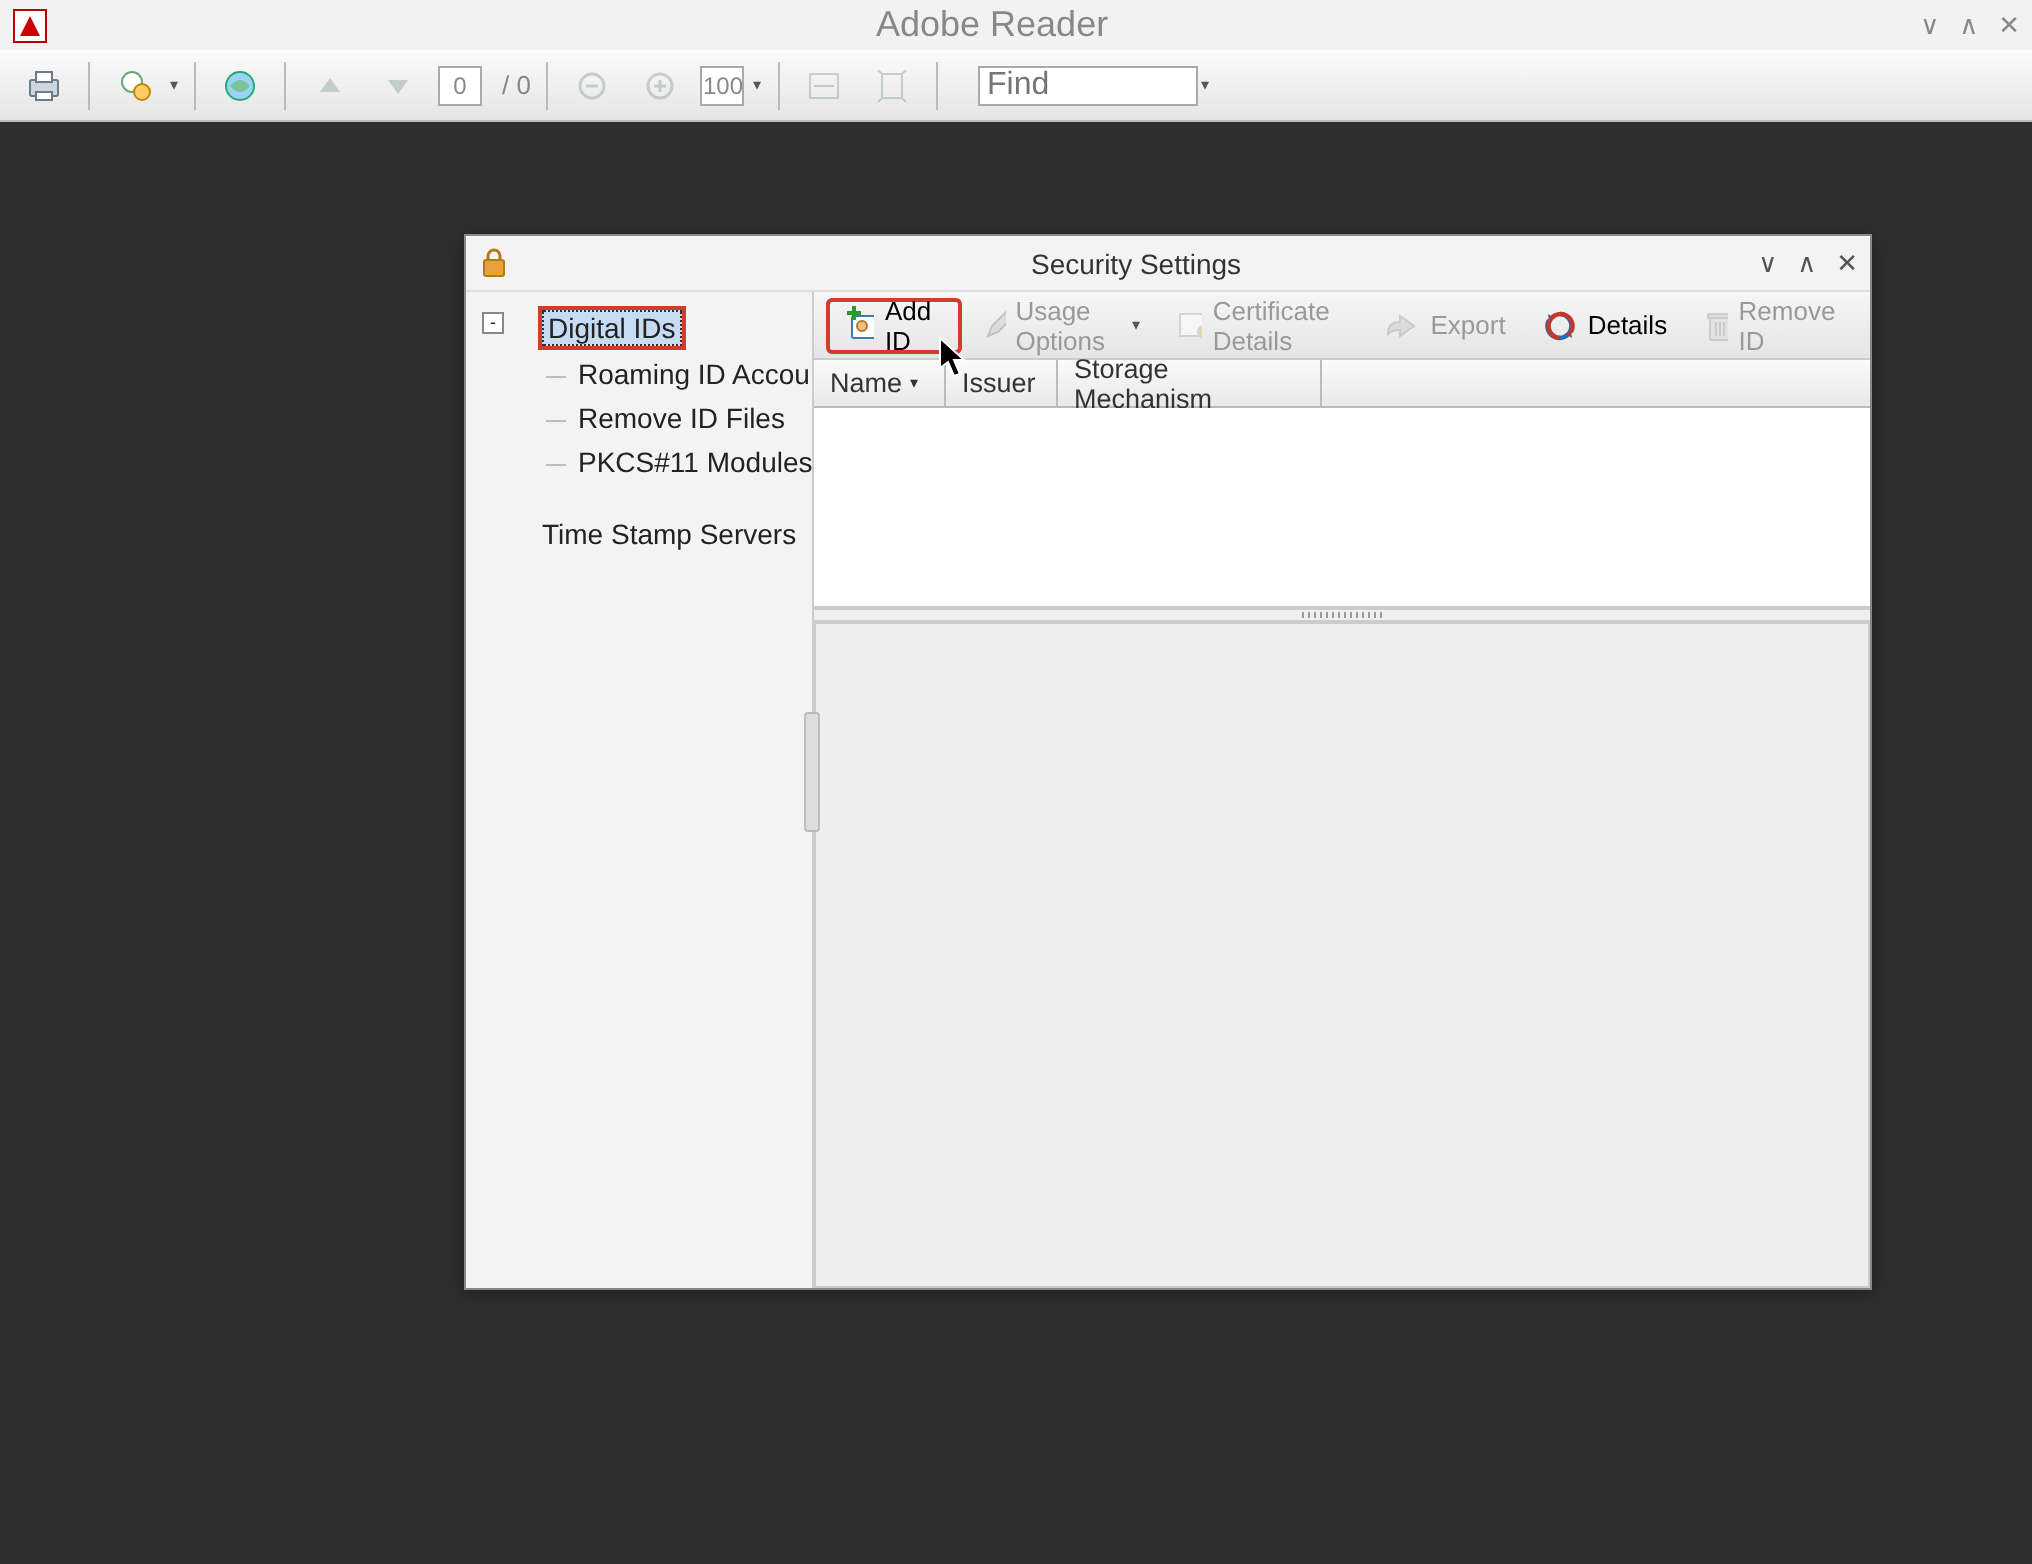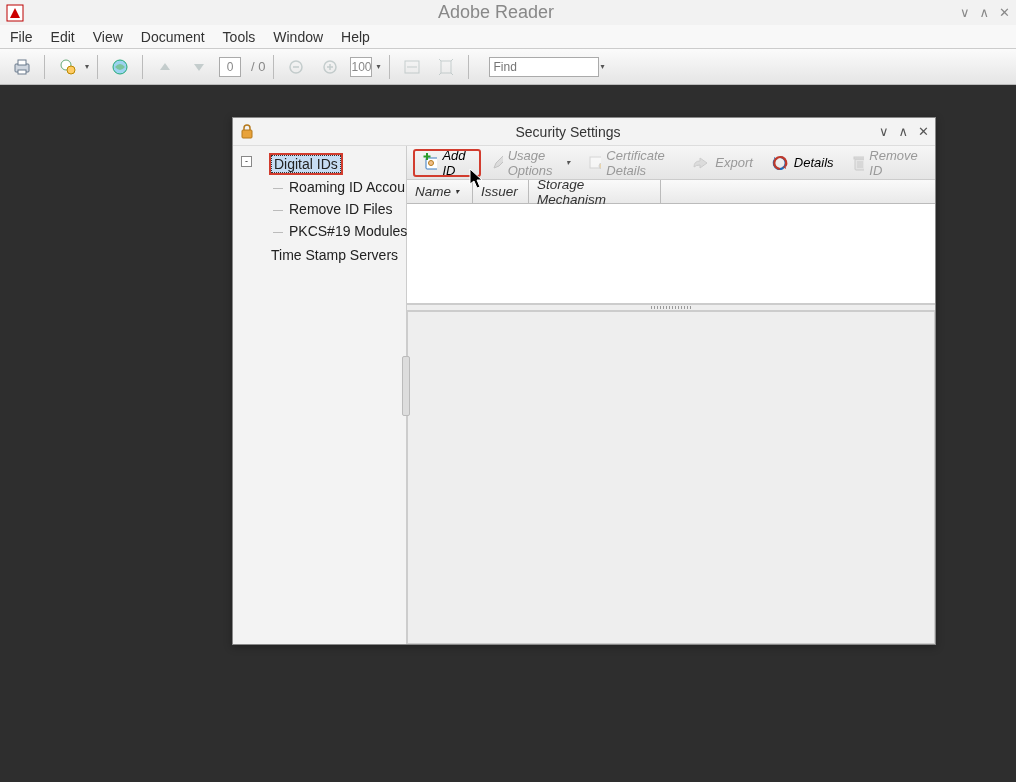--- a/index.html
+++ b/index.html
@@ -51,21 +51,21 @@
   .dropdown-arrow { font-size:8px; color:#555; margin-left:-2px; }
   .page-input {
     width: 22px; height: 20px; border:1px solid #aaa; background:#fff; font-size:12px; text-align:center; color:#888;
   }
   .page-total { color:#888; font-size:13px; margin-left:4px; }
   .zoom-input {
     width: 22px; height: 20px; border:1px solid #aaa; background:#fff; font-size:12px; text-align:center; color:#888;
   }
   .find-wrap { margin-left:12px; display:flex; align-items:center; }
   .find-input {
-    width: 110px; height: 20px; border:1px solid #aaa; background:#fff; font-size:12px; padding:0 4px; color:#888;
+    width: 110px; height: 20px; border:1px solid #aaa; background:#fff; font-size:16px; padding:0 4px; color:#888;
   }
   .content-dark {
     position:absolute; left:0; right:0; top:85px; bottom:0;
     background:#2e2e2e;
     border-left:8px solid #2e2e2e;
     border-right:8px solid #2e2e2e;
   }
 
   
   .dialog {
@@ -109,26 +109,25 @@
     background:#c6dcf3; border:1px dotted #333;
   }
   .tree-root .tree-label.boxed {
     outline: 2px solid #d23c2e;
   }
   .tree-children { margin-left: 46px; margin-top:6px; }
   .tree-children li { margin: 6px 0; white-space: nowrap; position:relative; }
   .tree-children li::before {
     content:""; position:absolute; left:-14px; top:9px; width:10px; height:1px; background:#bbb;
   }
-  .tree-root2 { margin-left:28px; margin-top:8px; }
+  .tree-root2 { margin-left:28px; margin-top:20px; }
 
   .right-area {
     flex:1; display:flex; flex-direction:column; background:#f3f3f3;
     position:relative;
-    font-style:italic;
   }
   .dlg-toolbar {
     height: 34px;
     background: linear-gradient(#f6f6f6,#e5e5e5);
     border-bottom:1px solid #ccc;
     display:flex; align-items:center; padding:0 6px; gap:2px;
   }
   .dbtn {
     display:flex; align-items:center; gap:5px;
     height:28px; padding:0 8px; border-radius:3px;
@@ -192,29 +191,20 @@
       </svg>
     </span>
     <span class="title">Adobe Reader</span>
     <span class="winctl">
       <span>∨</span>
       <span>∧</span>
       <span>✕</span>
     </span>
   </div>
 
-  <div class="menubar">
-    <span>File</span>
-    <span>Edit</span>
-    <span>View</span>
-    <span>Document</span>
-    <span>Tools</span>
-    <span>Window</span>
-    <span>Help</span>
-  </div>
 
   <div class="toolbar">
     <span class="tbtn">
       <svg width="20" height="18">
           <rect x="3" y="6" width="14" height="8" rx="1" fill="#cfd6df" stroke="#6b7a8c"></rect>
           <rect x="6" y="2" width="8" height="5" fill="#fff" stroke="#6b7a8c"></rect>
           <rect x="6" y="12" width="8" height="4" fill="#fff" stroke="#6b7a8c"></rect>
         </svg>
     </span>
     <span class="tb-sep"></span>
@@ -302,21 +292,21 @@
     <div class="dialog-body">
 
       <div class="tree">
         <span class="tree-toggle">-</span>
         <div class="tree-root">
           <span class="tree-label sel boxed">Digital IDs</span>
         </div>
         <ul class="tree-children">
           <li><span class="tree-label">Roaming ID Accou</span></li>
           <li><span class="tree-label">Remove ID Files</span></li>
-          <li><span class="tree-label">PKCS#19 Modules</span></li>
+          <li><span class="tree-label">PKCS#11 Modules</span></li>
         </ul>
         <div class="tree-root2">
           <span class="tree-label">Time Stamp Servers</span>
         </div>
       </div>
 
       <div class="right-area">
         <div class="side-splitter"></div>
 
         <div class="dlg-toolbar">

